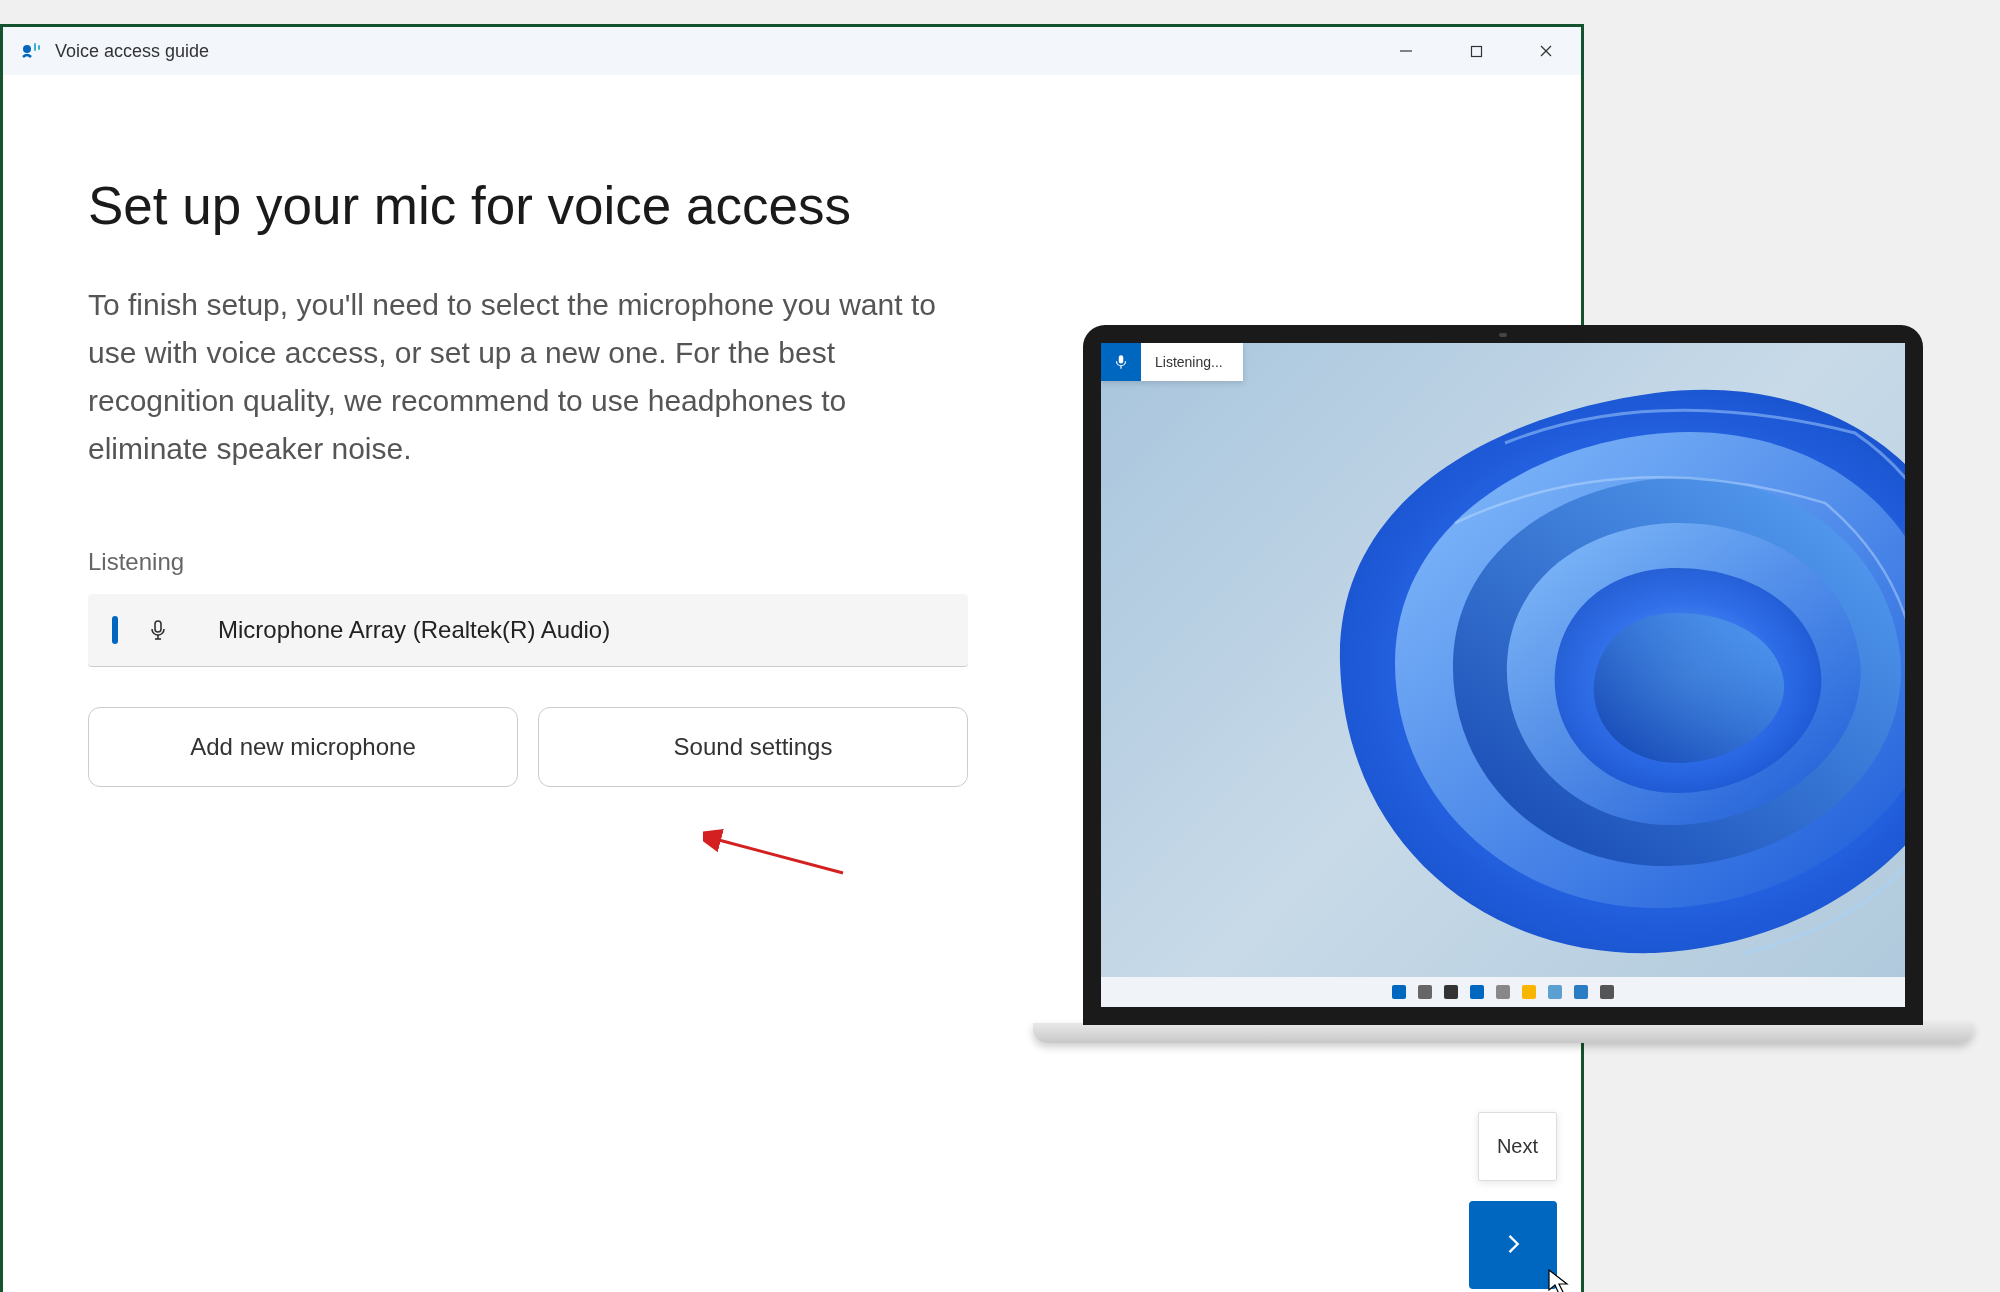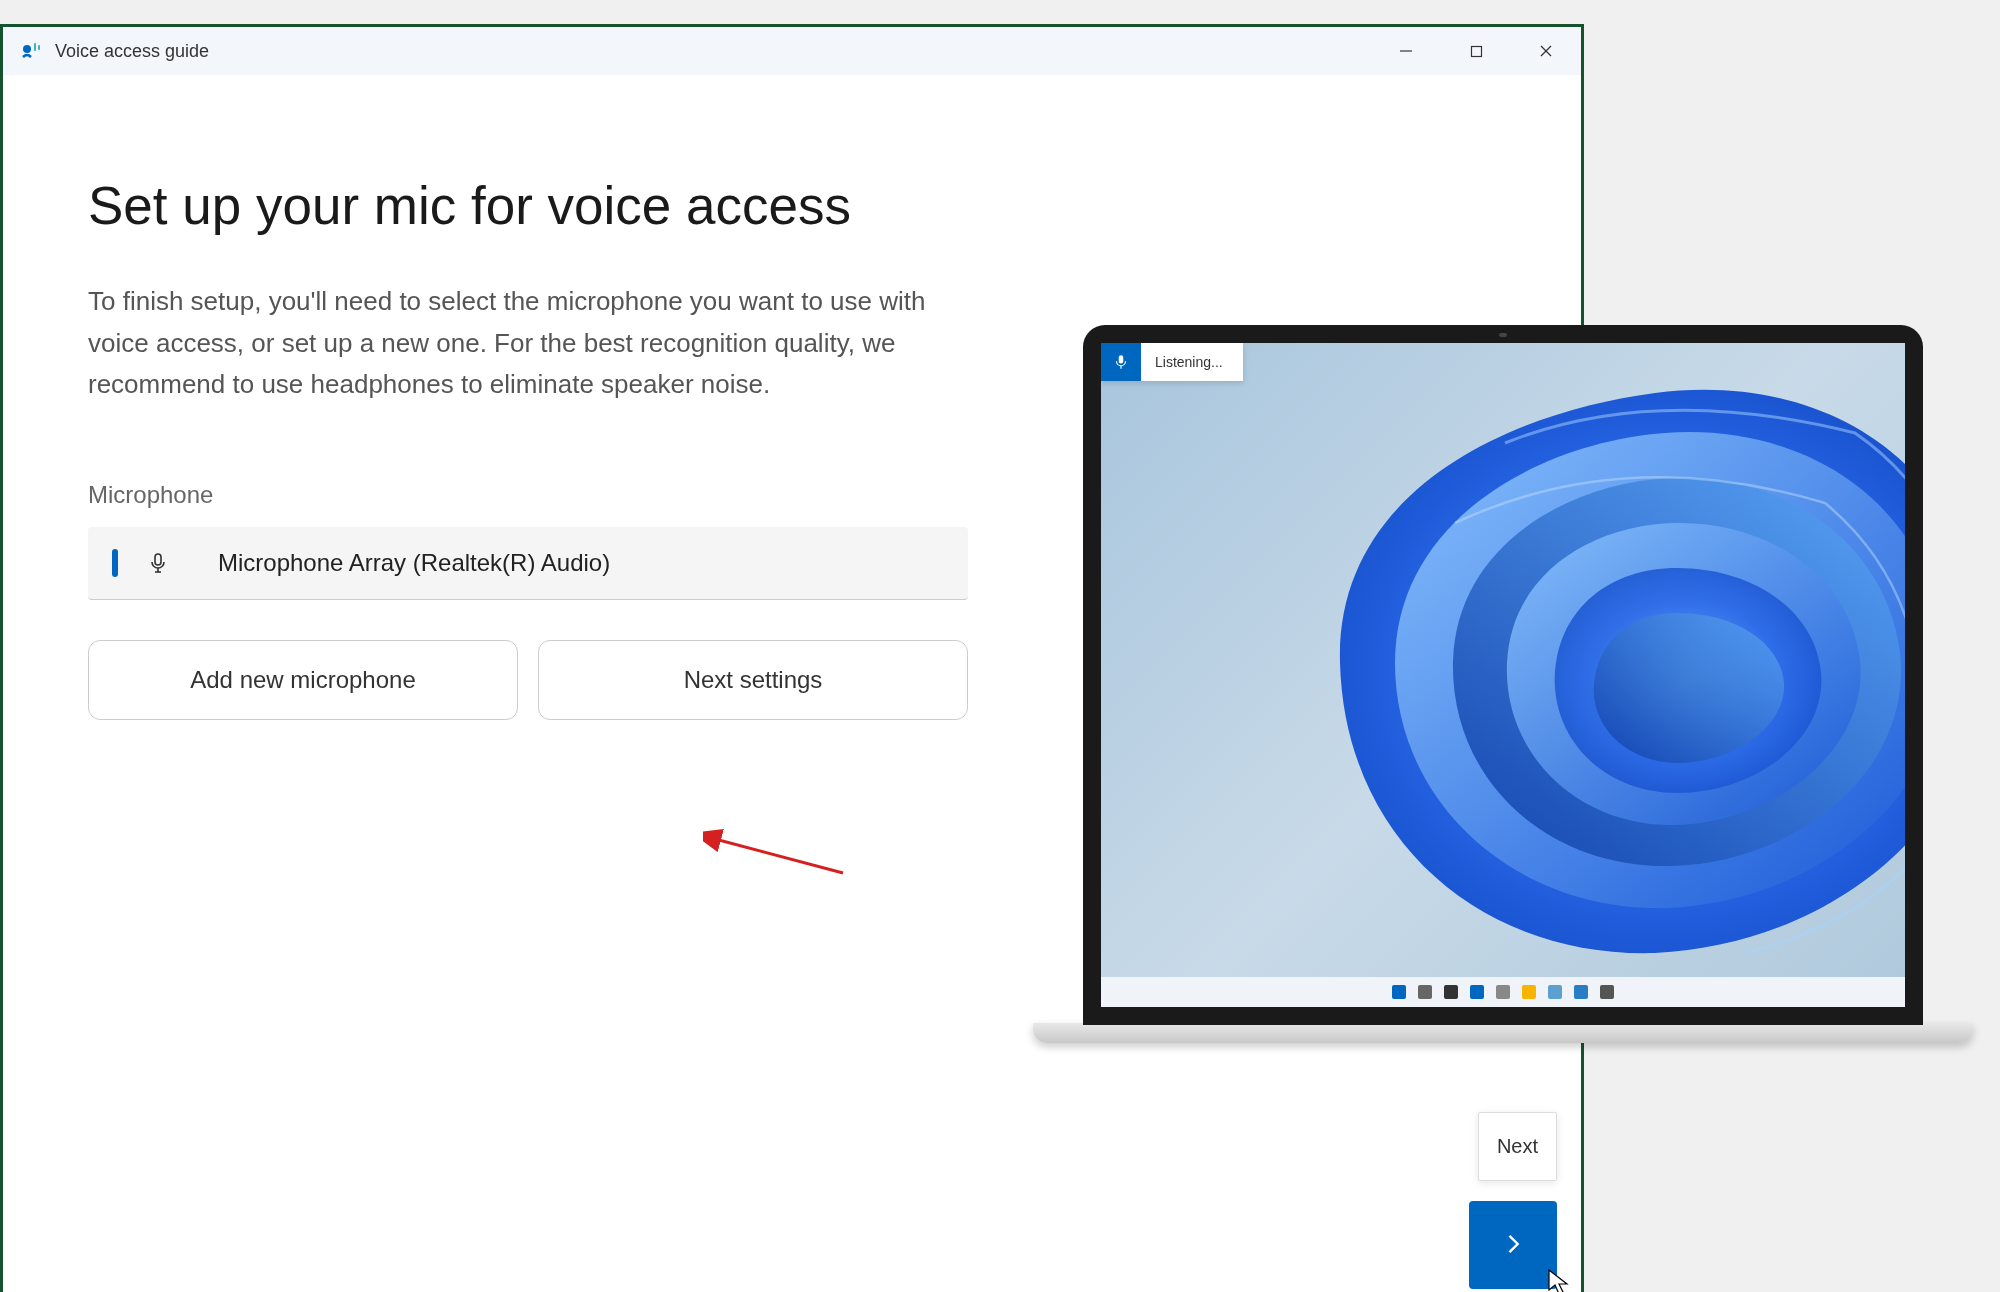--- a/index.html
+++ b/index.html
@@ -79,21 +79,21 @@
     }
     
     .page-title {
       font-size: 53px;
       font-weight: 400;
       color: #1a1a1a;
       margin-bottom: 45px;
     }
     
     .page-description {
-      font-size: 26px;
+      font-size: 30px;
       color: #555;
       line-height: 1.6;
       max-width: 870px;
       margin-bottom: 75px;
     }
     
     .field-label {
       font-size: 24px;
       color: #666;
       margin-bottom: 18px;
@@ -334,38 +334,38 @@
       </div>
     </div>
   </div>
 
   <div class="content">
 
     <div class="left-panel">
       <h1 class="page-title">Set up your mic for voice access</h1>
       <p class="page-description">To finish setup, you'll need to select the microphone you want to use with voice access, or set up a new one. For the best recognition quality, we recommend to use headphones to eliminate speaker noise.</p>
 
-      <div class="field-label">Microphone</div>
+      <div class="field-label">Listening</div>
 
       <div class="mic-selector">
         <div class="activity-indicator"></div>
         <span class="mic-icon-small">
           <svg viewBox="0 0 24 24" width="24" height="24" fill="none" stroke="#333" stroke-width="1.6">
             <rect x="9" y="3" width="6" height="11" rx="3"></rect>
             <path d="M6 11 a6 6 0 0 0 12 0"></path>
             <line x1="12" y1="17" x2="12" y2="21"></line>
             <line x1="9" y1="21" x2="15" y2="21"></line>
           </svg>
         </span>
         <span class="mic-name">Microphone Array (Realtek(R) Audio)</span>
       </div>
 
       <div class="action-buttons">
         <button class="action-button">Add new microphone</button>
-        <button class="action-button">Next settings</button>
+        <button class="action-button">Sound settings</button>
       </div>
     </div>
 
     <div class="right-panel">
       <div class="laptop-preview">
         <div class="laptop-outer">
           <div class="laptop-camera"></div>
           <div class="laptop-screen">
             <div class="listening-badge">
               <div class="listening-mic-icon">

